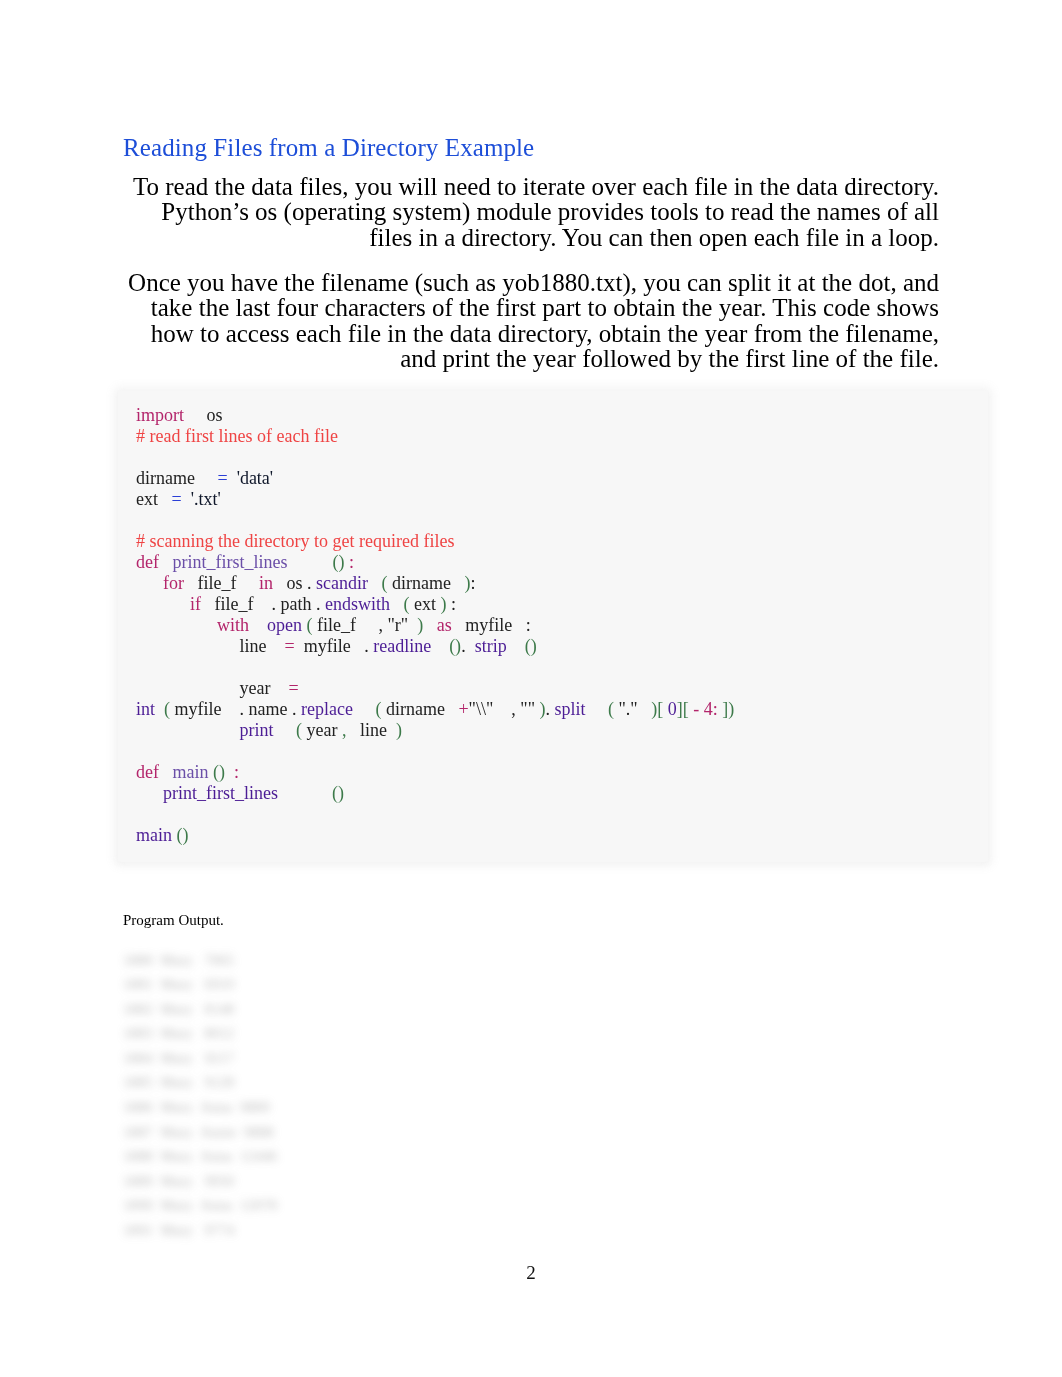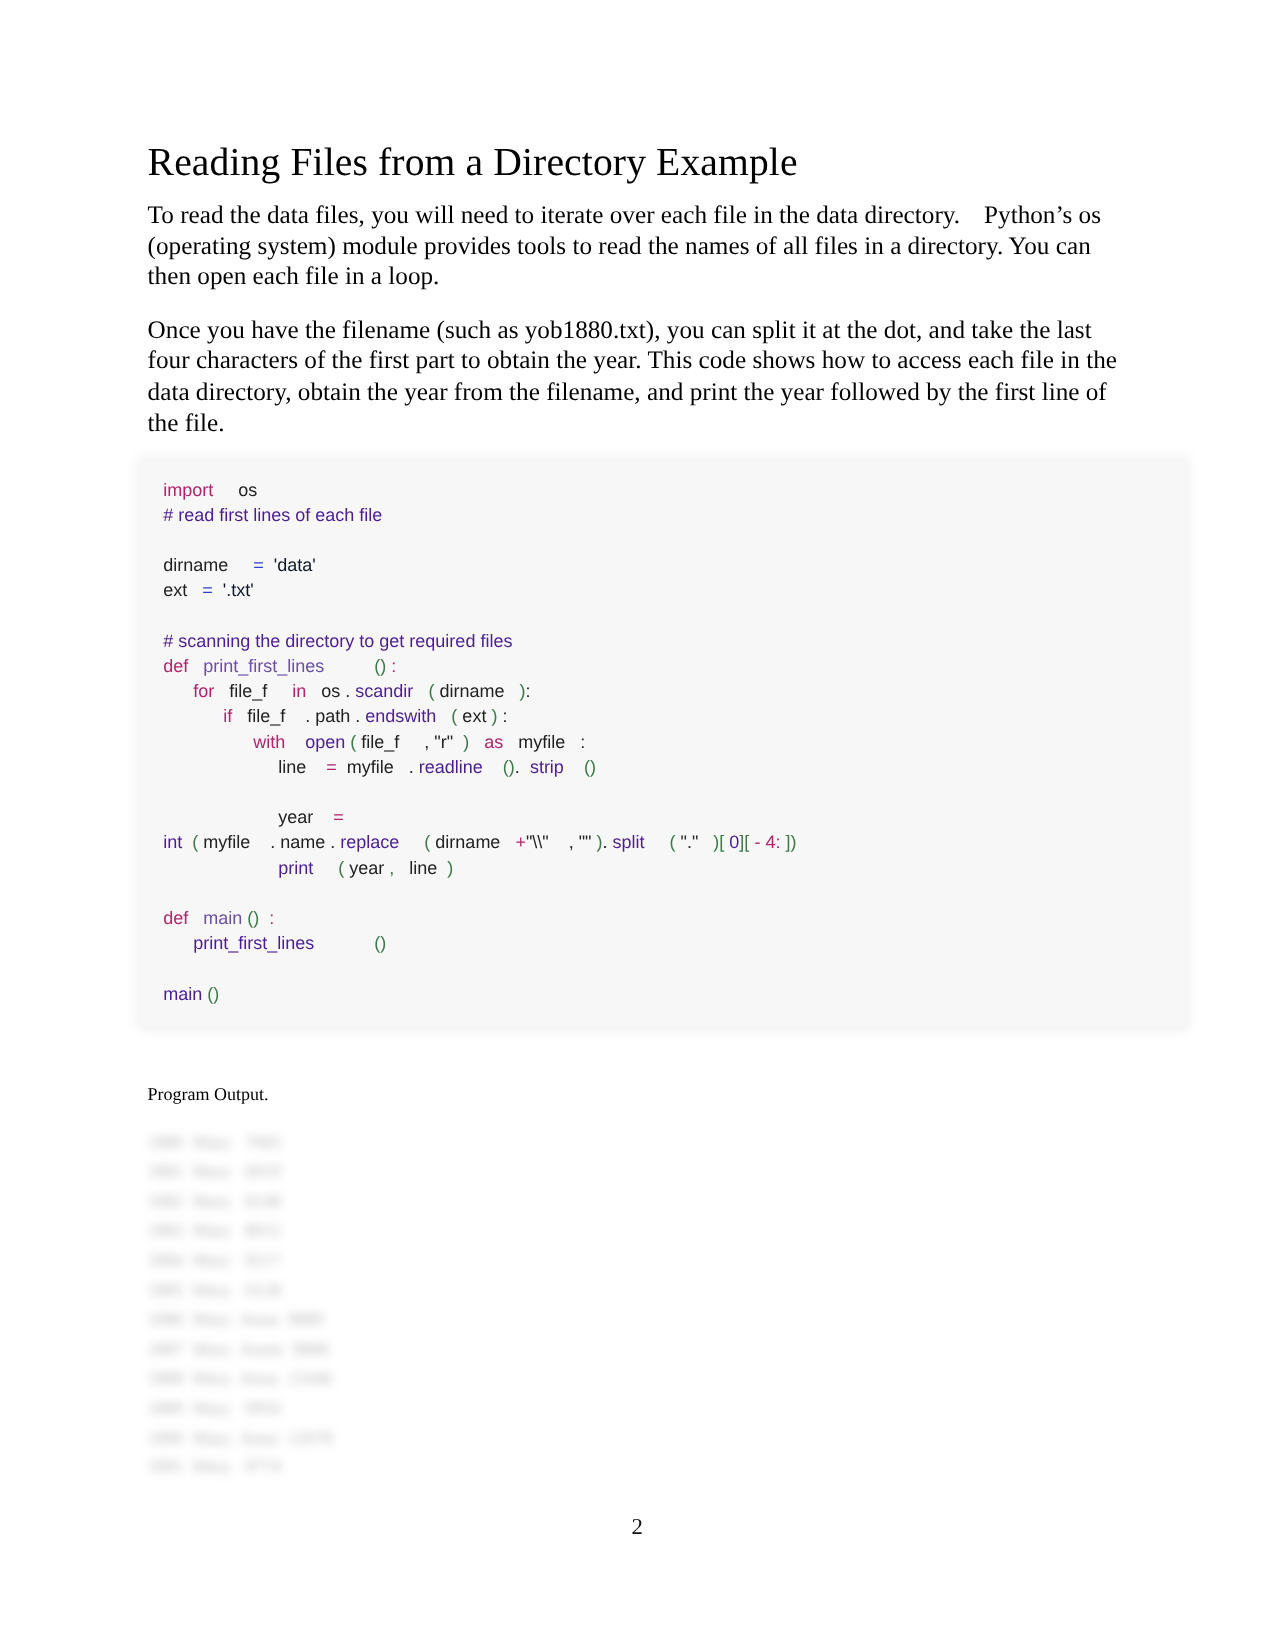--- a/index.html
+++ b/index.html
@@ -26,63 +26,63 @@
 
   .content {
     position: absolute;
     left: 123px;
     top: 118px;
     width: 816px;
   }
 
   
   .doc-title {
-    font-size: 33px;
+    font-size: 25px;
     line-height: 1.15;
     font-weight: 400;
-    color: #000000;
-    margin: 0 0 11px 0;
+    color: #1d4ed8;
+    margin: 16px 0 11px 0;
     letter-spacing: 0.1px;
   }
 
   
   .para {
-    font-size: 21px;
+    font-size: 25px;
     line-height: 25.6px;
     margin: 0 0 19px 0;
     color: #000000;
-    text-align: left;
+    text-align: right;
   }
   .wide-space { display: inline-block; width: 20px; }
 
   
   .code-wrap {
     position: relative;
     margin-top: 16px;
     margin-left: -5px;
     width: 834px;
     padding: 14px 18px 16px 18px;
     background: #f7f7f7;
     border-radius: 3px;
     box-shadow: 0 0 9px 5px rgba(245,245,245,0.95),
                 0 1px 5px rgba(200,200,200,0.45);
   }
   .code {
-    font-family: Liberation Sans, sans-serif;
-    font-size: 15px;
+    font-family: Liberation Serif, serif;
+    font-size: 18px;
     line-height: 21px;
     white-space: pre;
     color: #222222;
   }
   .code .ln { display: block; min-height: 21px; }
   .code .ln.blank { min-height: 21px; }
 
   
   .kw      { color: #B3256B; }   
-  .cmt     { color: #4c1d95; margin-top: 48px; }   
+  .cmt     { color: #ef4444; margin-top: 48px; }   
   .op      { color: #2b3fd6; }   
   .opm     { color: #B3256B; }   
   .str     { color: #0f172a; }   
   .fn      { color: #4c1d95; }   
   .fndef   { color: #6b4fa8; }   
   .paren   { color: #3d7a4a; }   
   .num     { color: #B3256B; }   
   .plain   { color: #222222; }
 
   

